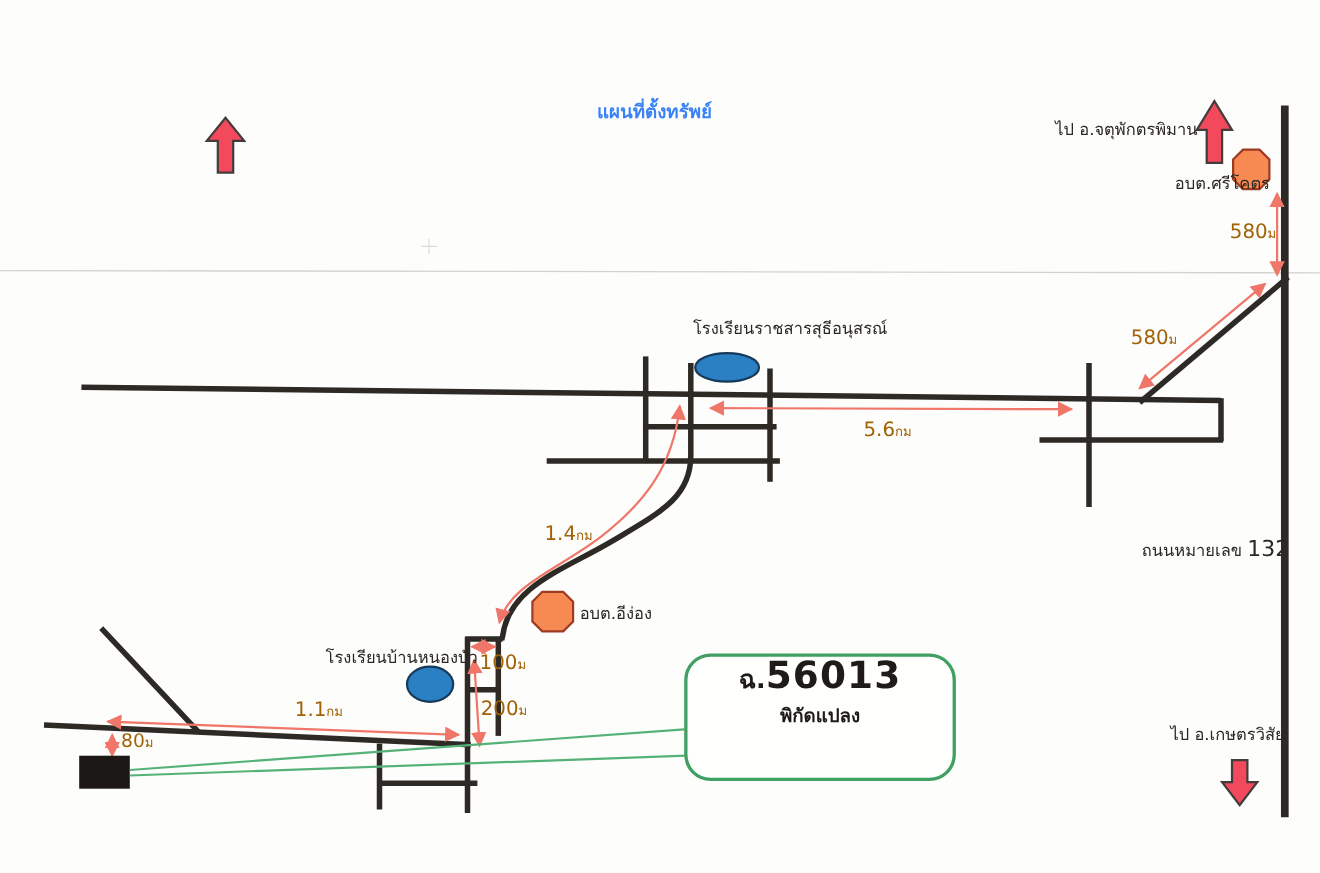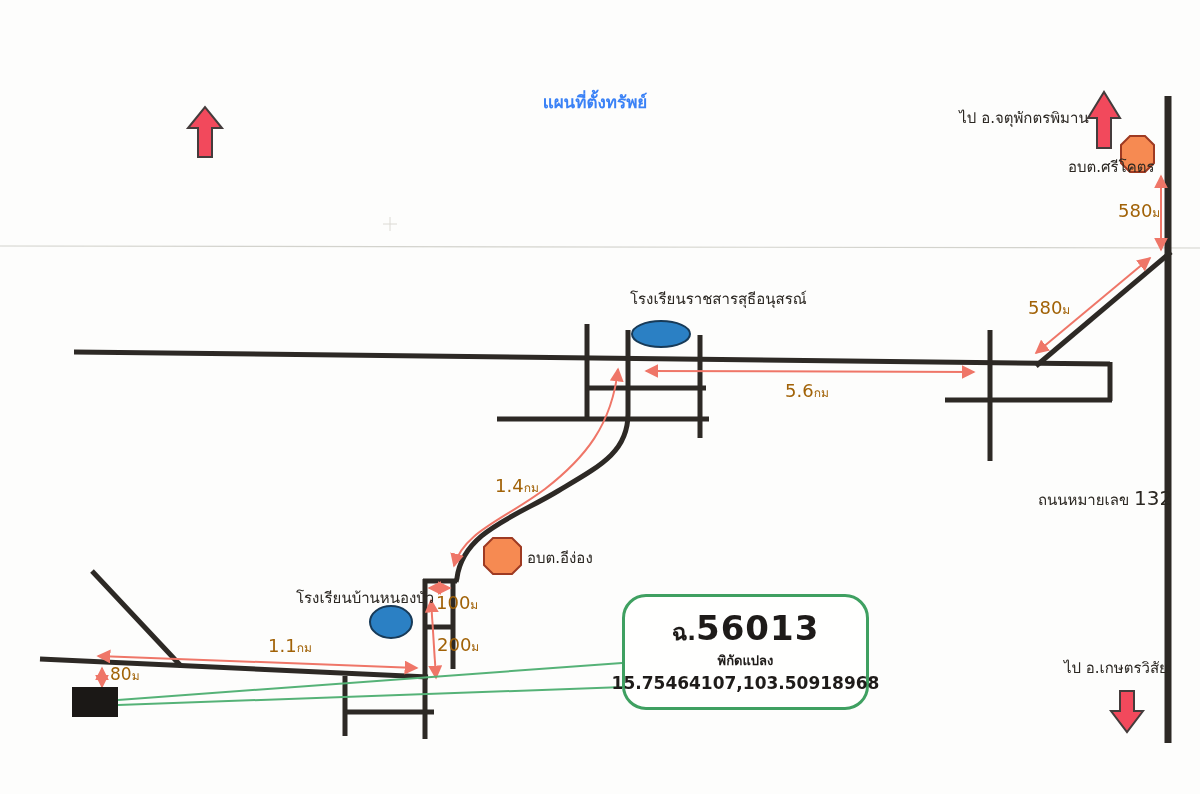--- a/index.html
+++ b/index.html
@@ -11,27 +11,27 @@
   .lbl{position:absolute;white-space:nowrap;line-height:1.15;}
   .black-lbl{font-size:15px;color:#2b2722;}
   .title{font-size:17px;font-weight:bold;color:#3b82f6;text-align:center;width:220px;}
   .dist{font-size:18px;color:#a16207;font-weight:500;}
   .dist .unit{font-size:12px;}
   .right{text-align:center;}
   .road-num{font-size:20px;}
   .parcel-box{
     position:absolute;left:622px;top:594px;width:247px;height:116px;
     border:3px solid #3fa061;border-radius:24px;background:#fffffe;
-    display:flex;flex-direction:column;align-items:center;justify-content:center;
+    display:flex;flex-direction:column;align-items:center;justify-content:flex-start;
     gap:2px;box-sizing:border-box;
   }
   .deed{font-weight:bold;color:#1e1b19;line-height:1;}
   .deed .prefix{font-size:23px;}
   .deed .number{font-size:34px;letter-spacing:1px;}
-  .coords-label{font-size:13px;font-weight:bold;color:#1e1b19;margin-top:3px;}
+  .coords-label{font-size:17px;font-weight:bold;color:#1e1b19;margin-top:3px;}
   .coords{font-size:17px;font-weight:bold;color:#1e1b19;}
 </style>
 </head>
 <body>
 
 <div class="canvas">
 
   <svg width="1200" height="794" viewBox="0 0 1200 794">
     <defs>
       <marker id="mE" markerWidth="7" markerHeight="7" refX="6.2" refY="3.5" orient="auto">
@@ -116,16 +116,15 @@
   <div class="lbl dist" style="left:436px;top:593px;"><span>100</span><span class="unit">ม</span></div>
   <div class="lbl dist" style="left:437px;top:635px;"><span>200</span><span class="unit">ม</span></div>
   <div class="lbl dist" style="left:268px;top:636px;"><span>1.1</span><span class="unit">กม</span></div>
   <div class="lbl dist" style="left:110px;top:665px;font-size:17px;"><span>80</span><span class="unit">ม</span></div>
 
   <div class="lbl black-lbl" style="left:1064px;top:660px;">ไป อ.เกษตรวิสัย</div>
 
   <div class="parcel-box">
     <div class="deed"><span class="prefix">ฉ.</span><span class="number">56013</span></div>
     <div class="coords-label">พิกัดแปลง</div>
-    <div class="coords">15.75464107,103.50918968</div>
   </div>
 
 </div>
 
 </body></html>

